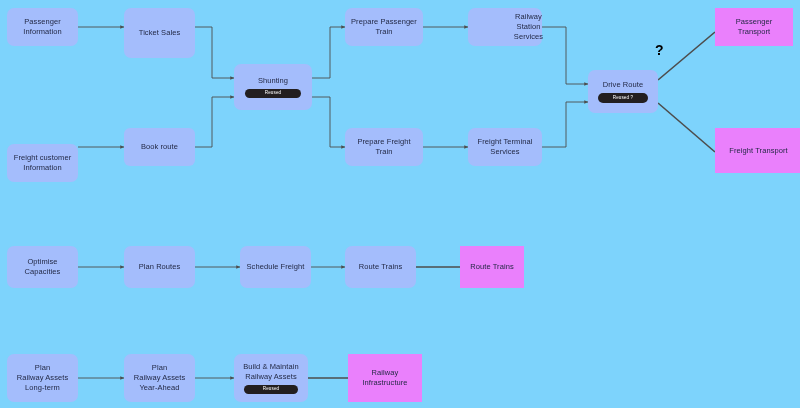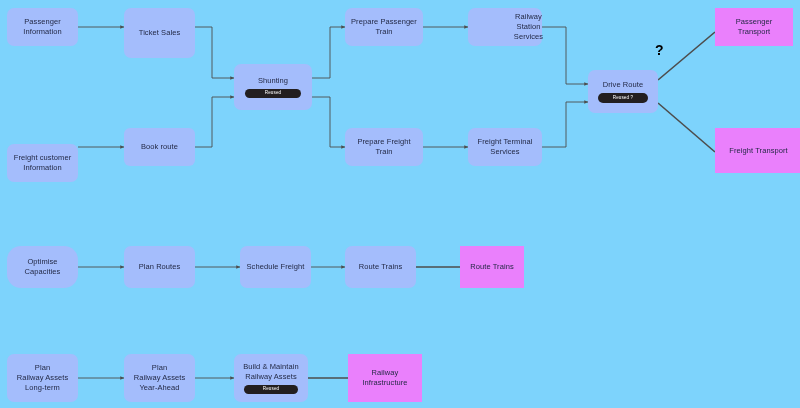--- a/index.html
+++ b/index.html
@@ -142,21 +142,21 @@
         <div class="node-label">Drive Route</div>
         <div class="badge">Reused ?</div>
       </div>
       <div class="node output" style="left: 715px; top: 8px; width: 78px; height: 38px;">
         <div class="node-label">Passenger
 Transport</div>
       </div>
       <div class="node output" style="left: 715px; top: 128px; width: 87px; height: 45px;">
         <div class="node-label">Freight Transport</div>
       </div>
-      <div class="node process" style="left: 7px; top: 246px; width: 71px; height: 42px; border-radius: 14px;">
+      <div class="node process" style="left: 7px; top: 246px; width: 71px; height: 42px;">
         <div class="node-label">Optimise Capacities</div>
       </div>
       <div class="node process" style="left: 124px; top: 246px; width: 71px; height: 42px;">
         <div class="node-label">Plan Routes</div>
       </div>
       <div class="node process" style="left: 240px; top: 246px; width: 71px; height: 42px;">
         <div class="node-label">Schedule Freight</div>
       </div>
       <div class="node process" style="left: 345px; top: 246px; width: 71px; height: 42px;">
         <div class="node-label">Route Trains</div>

